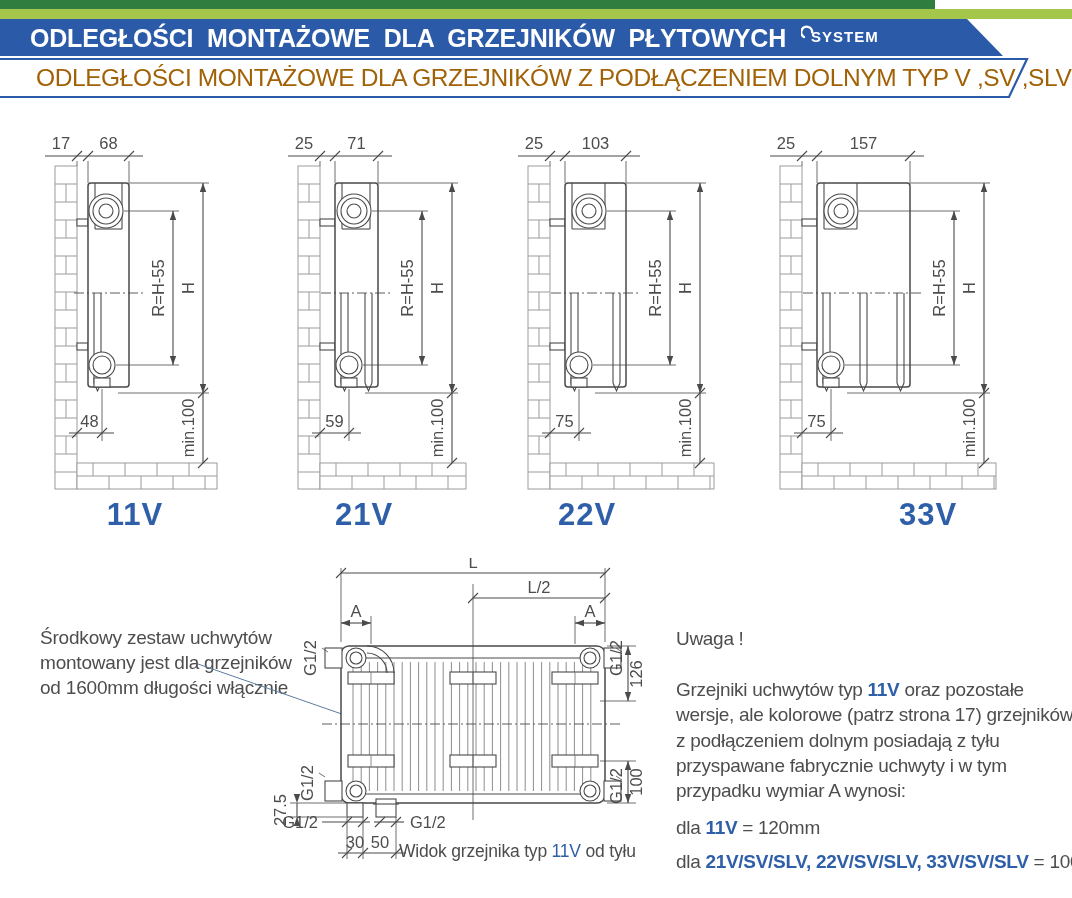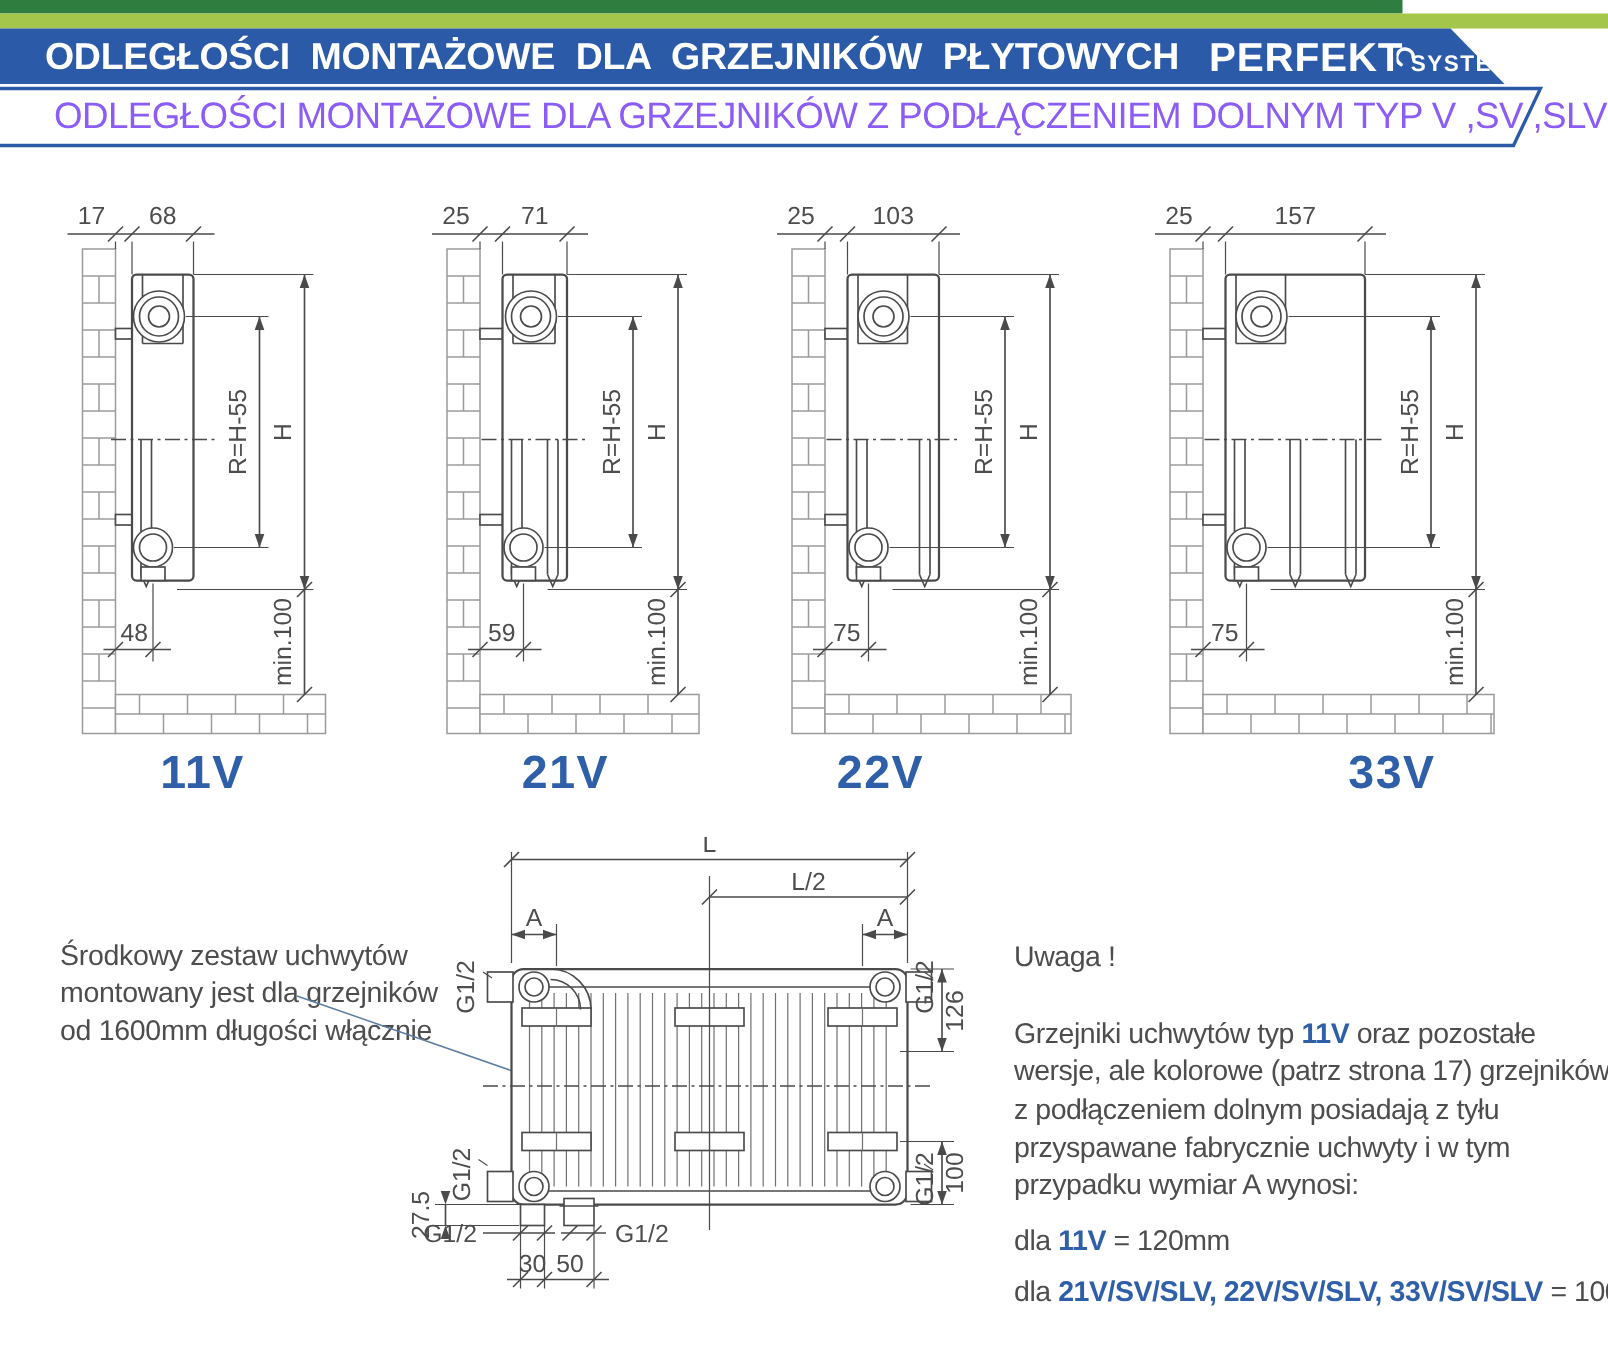--- a/index.html
+++ b/index.html
@@ -5,21 +5,21 @@
   html,body{margin:0;padding:0;background:#fff;}
   .page{position:relative;width:1072px;height:898px;background:#fff;overflow:hidden;
         font-family:"Liberation Sans",sans-serif;}
   .abs{position:absolute;}
   .title-row{left:30px;top:19px;height:38px;display:flex;align-items:center;gap:20px;white-space:nowrap;text-align:right;}
   .title{color:#fff;font-size:25px;font-weight:bold;letter-spacing:-0.2px;word-spacing:7px;}
   .brand{display:inline-flex;align-items:flex-end;}
   .brand-name{color:#fff;font-size:27px;font-weight:800;letter-spacing:0.5px;}
   .swoosh{position:relative;top:-9px;margin-left:-5px;}
   .brand-suffix{color:#fff;font-size:15px;font-weight:600;letter-spacing:1px;margin-left:-4px;padding-bottom:3px;}
-  .subtitle{left:36px;top:59px;height:38px;display:flex;align-items:center;color:#8b5cf6;
+  .subtitle{left:36px;top:59px;height:38px;display:flex;align-items:center;color:#a16207;
             font-size:24.5px;letter-spacing:-0.4px;white-space:nowrap;}
   .tlabel{position:absolute;top:497px;transform:translateX(-50%);font-size:31px;font-weight:600;
           color:#2e5fa8;letter-spacing:1px;}
   .note{color:#4d4d4d;font-size:19px;line-height:1.32;letter-spacing:-0.2px;margin-top:32px;}
   .left-note{left:40px;top:593px;width:272px;}
   .uwaga{left:676px;top:594px;width:402px;letter-spacing:-0.3px;}
   .uwaga-title{margin-bottom:26px;}
   .uwaga-par{margin-bottom:12px;line-height:1.33;}
   .dla-line{margin-top:9px;white-space:nowrap;}
   .accent{color:#2e5fa8;font-weight:600;}
@@ -45,21 +45,20 @@
   <svg class="abs" style="left:0;top:0" width="1072" height="100">
     <rect x="0" y="0" width="935" height="9" fill="#2f7d3f"></rect>
     <rect x="0" y="9" width="1072" height="10" fill="#a4c64a"></rect>
     <polygon points="0,19 967,19 1003,56 0,56" fill="#2a5aa8"></polygon>
     <polygon points="-4,59 1027,59 1009,97 -4,97" fill="#ffffff" stroke="#2a5aa8" stroke-width="2.2"></polygon>
   </svg>
 
   <div class="abs title-row">
     <span class="title">ODLEGŁOŚCI MONTAŻOWE DLA GRZEJNIKÓW PŁYTOWYCH</span>
     <span class="brand">
-      <span class="brand-name">PERFEKT</span>
       <svg class="swoosh" width="14" height="16" viewBox="0 0 14 16">
         <path d="M3 14 a5.5 5.5 0 1 1 8.2 -4.6" fill="none" stroke="#ffffff" stroke-width="2.4" stroke-linecap="round"></path>
       </svg>
       <span class="brand-suffix">SYSTEM</span>
     </span>
   </div>
 
   <div class="abs subtitle">ODLEGŁOŚCI MONTAŻOWE DLA GRZEJNIKÓW Z PODŁĄCZENIEM DOLNYM TYP V ,SV ,SLV</div>
 
   <svg id="side0" class="abs" style="left:25px;top:133px" width="250" height="360">
@@ -411,21 +410,21 @@
       <line x1="229" y1="335" x2="239" y2="325" class="ln"></line>
       <text x="225" y="295" class="dim" transform="rotate(-90 225 295)" text-anchor="middle">min.100</text>
       <line x1="44" y1="300" x2="93" y2="300" class="ln"></line>
       <line x1="47" y1="305" x2="57" y2="295" class="ln"></line>
       <line x1="76" y1="305" x2="86" y2="295" class="ln"></line>
       <line x1="81" y1="256" x2="81" y2="308" class="thin"></line>
       <text x="66.5" y="294" class="dim" text-anchor="middle">75</text>
     </svg>
 
   <div class="tlabel" style="left:135px">11V</div>
-  <div class="tlabel" style="left:377px">21V</div>
+  <div class="tlabel" style="left:364px">21V</div>
   <div class="tlabel" style="left:587px">22V</div>
   <div class="tlabel" style="left:928px">33V</div>
 
   <div class="abs note left-note">Środkowy zestaw uchwytów montowany jest dla grzejników od 1600mm długości włącznie</div>
 
   <svg id="rear" class="abs" style="left:170px;top:558px" width="510" height="330">
       <line x1="28" y1="106" x2="301" y2="201" class="leader"></line>
       <line x1="171" y1="84" x2="171" y2="10" class="thin"></line>
       <line x1="435" y1="84" x2="435" y2="10" class="thin"></line>
       <line x1="171" y1="15" x2="435" y2="15" class="ln"></line>
@@ -548,20 +547,23 @@
       <line x1="193" y1="259" x2="193" y2="301" class="thin"></line>
       <line x1="226" y1="259" x2="226" y2="301" class="thin"></line>
       <line x1="168" y1="295" x2="236" y2="295" class="ln"></line>
       <line x1="172" y1="300" x2="182" y2="290" class="ln"></line>
       <line x1="188" y1="300" x2="198" y2="290" class="ln"></line>
       <line x1="221" y1="300" x2="231" y2="290" class="ln"></line>
       <text x="185" y="290" class="dim" text-anchor="middle">30</text>
       <text x="210" y="290" class="dim" text-anchor="middle">50</text>
     </svg>
 
+  <div class="abs cap">
+    <span>Widok grzejnika typ </span><span class="cap-accent">11V</span><span> od tyłu</span>
+  </div>
 
   <div class="abs note uwaga">
     <div class="uwaga-title">Uwaga !</div>
     <div class="uwaga-par">
       <span>Grzejniki uchwytów typ </span><span class="accent">11V</span><span> oraz pozostałe wersje, ale kolorowe (patrz strona 17) grzejników z podłączeniem dolnym posiadają z tyłu przyspawane fabrycznie uchwyty i w tym przypadku wymiar A wynosi:</span>
     </div>
     <div class="dla-line">
       <span>dla </span><span class="accent">11V</span><span> = 120mm</span>
     </div>
     <div class="dla-line">

